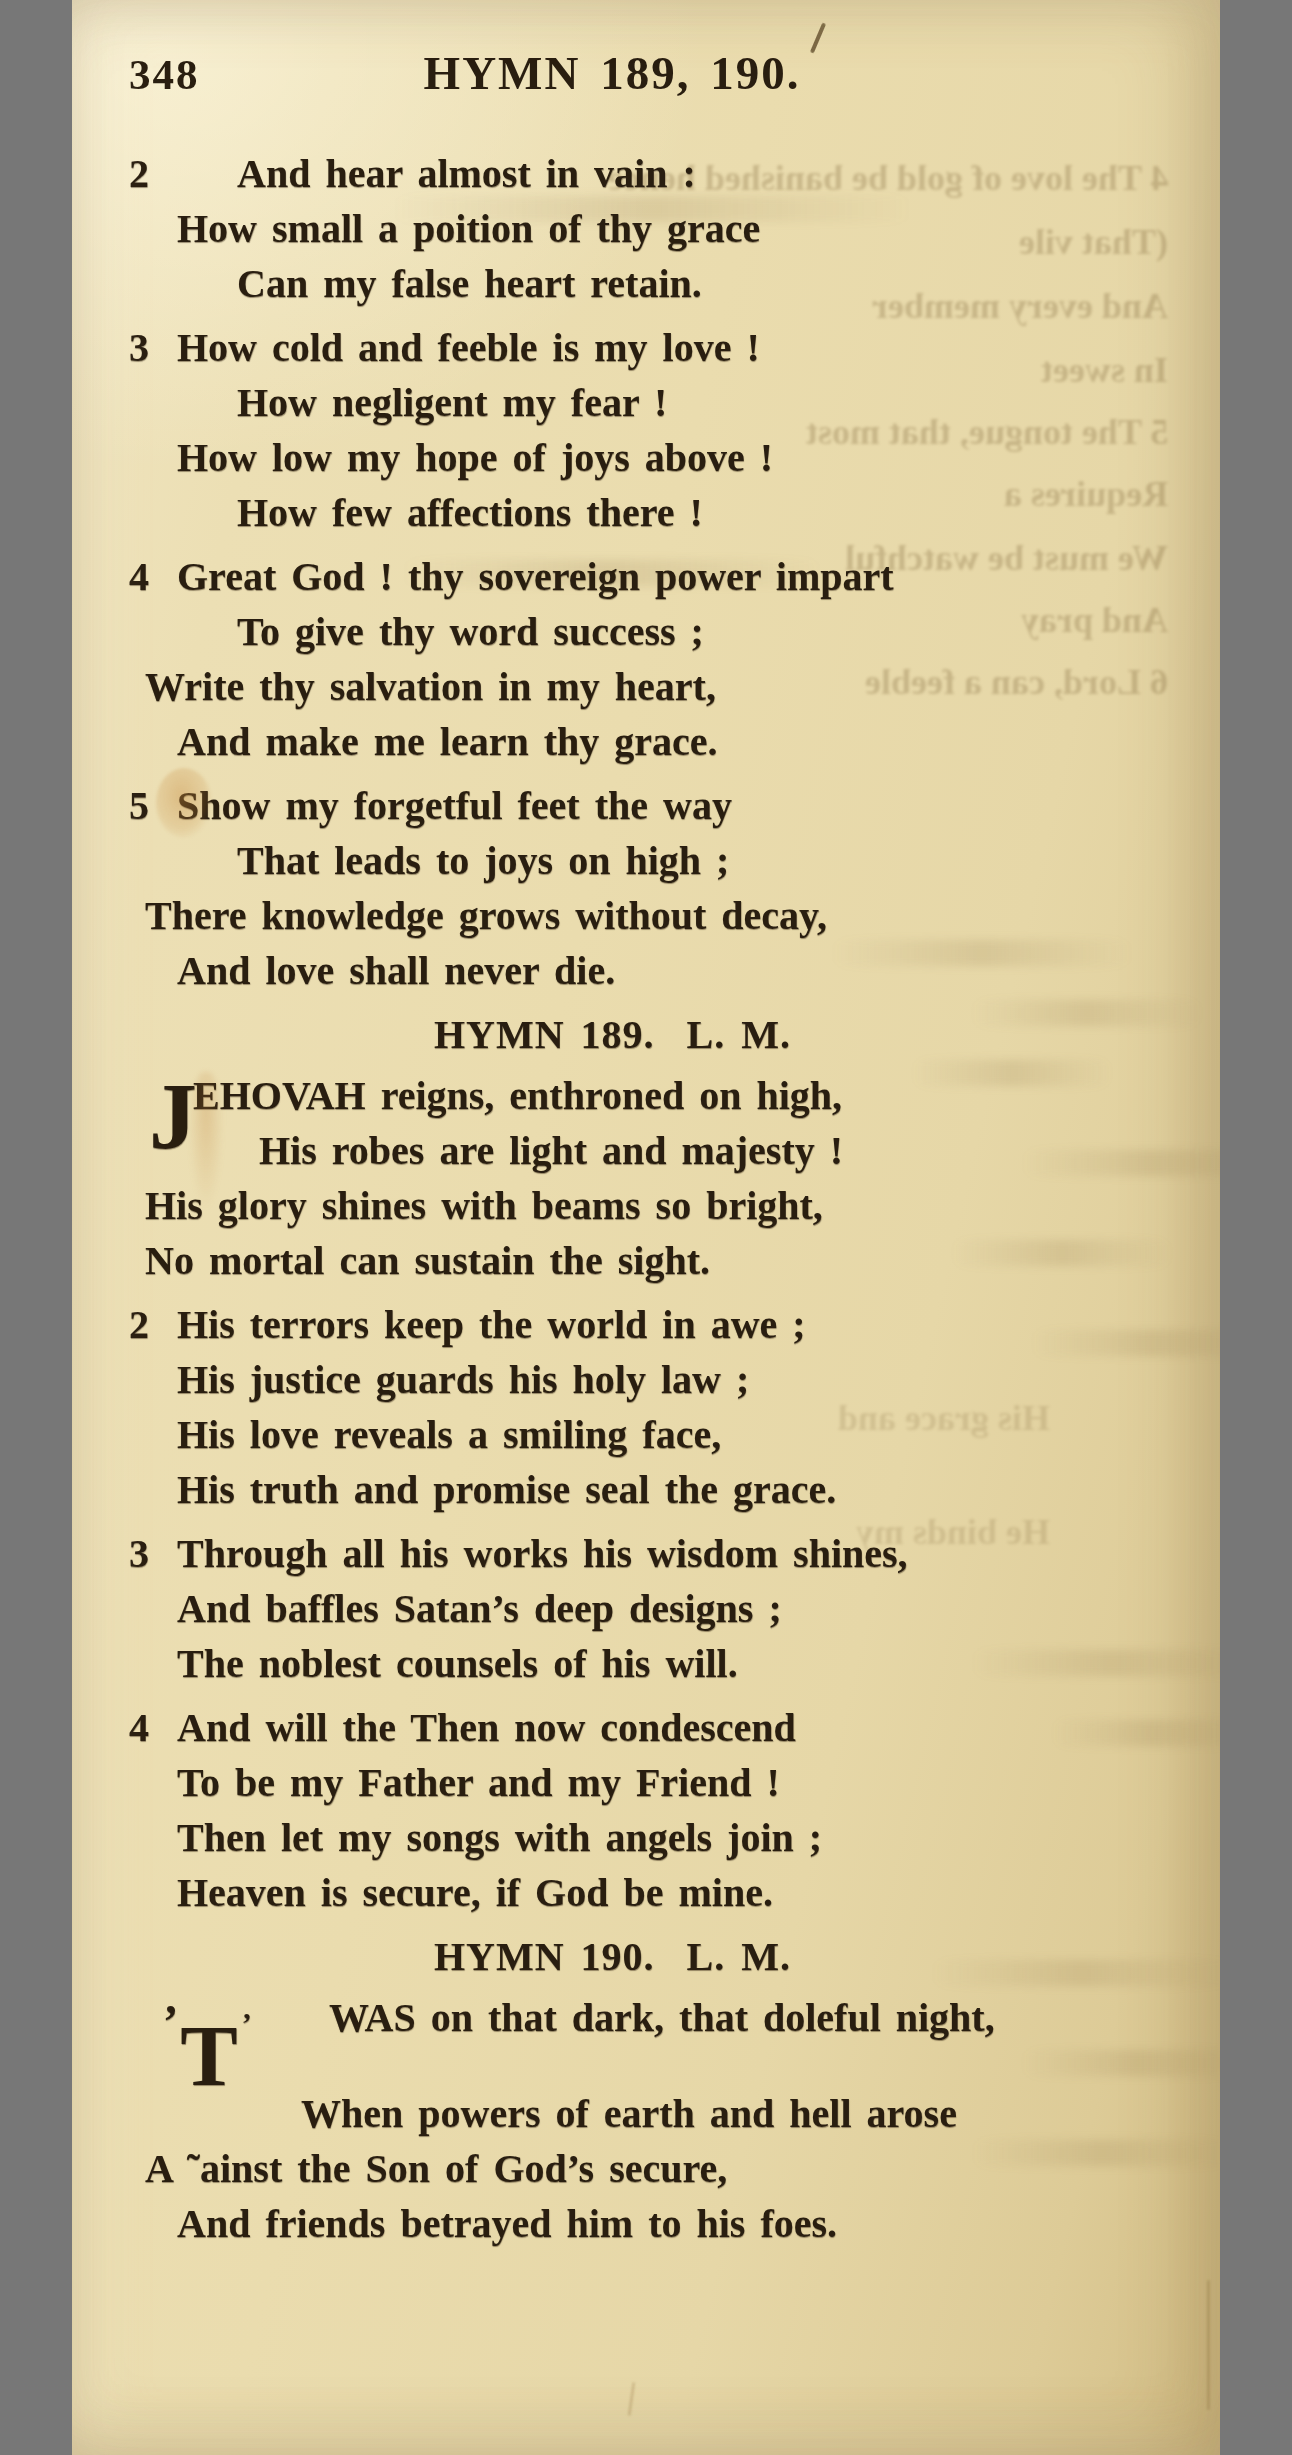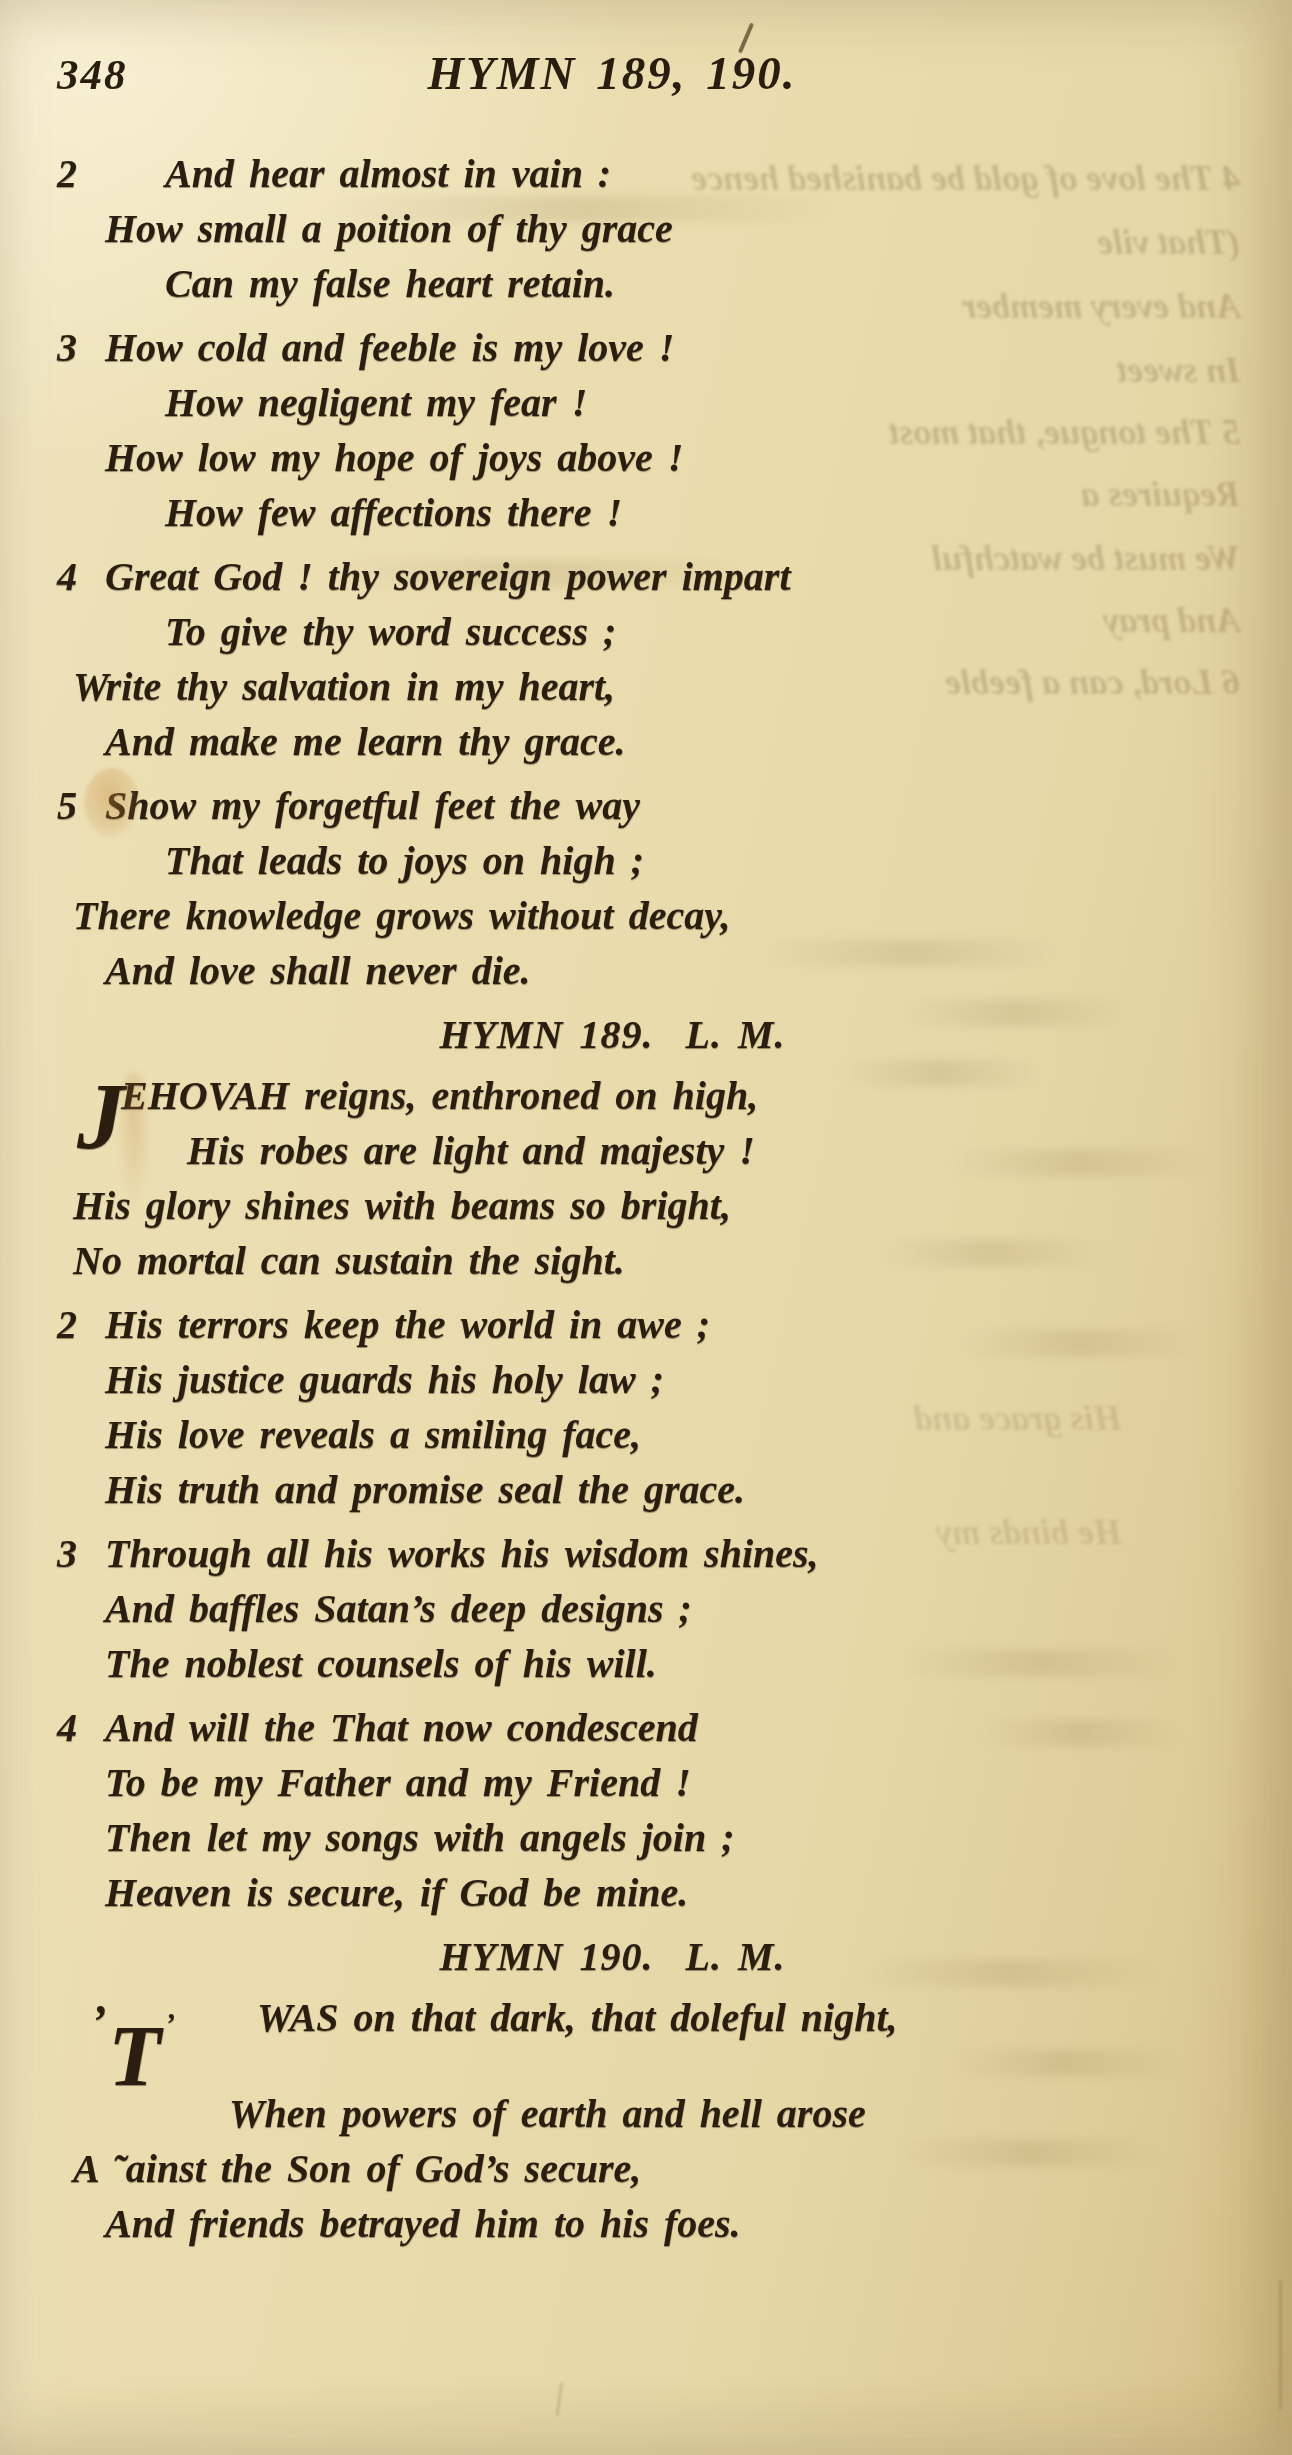--- a/index.html
+++ b/index.html
@@ -1,25 +1,24 @@
 <!DOCTYPE html>
 <html><head>
 <meta charset="utf-8">
 <style>
   html,body{margin:0;padding:0;background:#777;}
   .page{
     position:relative;
-    width:1292px;height:2455px;
+    width:1148px;height:2455px;
     margin:0 auto;
     overflow:hidden;
     font-family:"Liberation Serif","DejaVu Serif",serif;
     background:
       radial-gradient(ellipse 900px 700px at 8% 2%, rgba(255,250,228,.55), rgba(255,250,228,0) 60%),
       linear-gradient(103deg,#f0e5c0 0%,#ecdfb4 16%,#eadcae 42%,#e6d7a7 68%,#ddcb97 88%,#d2bd85 100%);
-    font-style: italic;
   }
   .page::after{
     content:"";position:absolute;inset:0;pointer-events:none;
     box-shadow:
       inset -34px 0 70px rgba(120,90,40,.20),
       inset 0 -26px 60px rgba(120,90,40,.10),
       inset 0 14px 40px rgba(120,90,40,.06),
       inset 18px 0 60px rgba(255,252,235,.25);
   }
   .ink{color:#291e10;}
@@ -184,21 +183,21 @@
         <div class="line in-1">His truth and promise seal the grace.</div>
       </div>
       <div class="stanza">
         <span class="verse-num">3</span>
         <div class="line in-1">Through all his works his wisdom shines,</div>
         <div class="line in-1">And baffles Satan’s deep designs ;</div>
         <div class="line in-1">The noblest counsels of his will.</div>
       </div>
       <div class="stanza">
         <span class="verse-num">4</span>
-        <div class="line in-1">And will the That now condescend</div>
+        <div class="line in-1">And will the Then now condescend</div>
         <div class="line in-1">To be my Father and my Friend !</div>
         <div class="line in-1">Then let my songs with angels join ;</div>
         <div class="line in-1">Heaven is secure, if God be mine.</div>
       </div>
       <div class="hymn-heading">HYMN 190.  L. M.</div>
       <div class="stanza">
         <span class="cap-group cap-T"><span class="cap-pre">’</span><span class="cap-letter">T</span><span class="cap-post">’</span></span>
         <div class="line in-t1">WAS on that dark, that doleful night,</div>
         <div class="line in-t2">When powers of earth and hell arose</div>
         <div class="line in-0">A ˜ainst the Son of God’s secure,</div>

